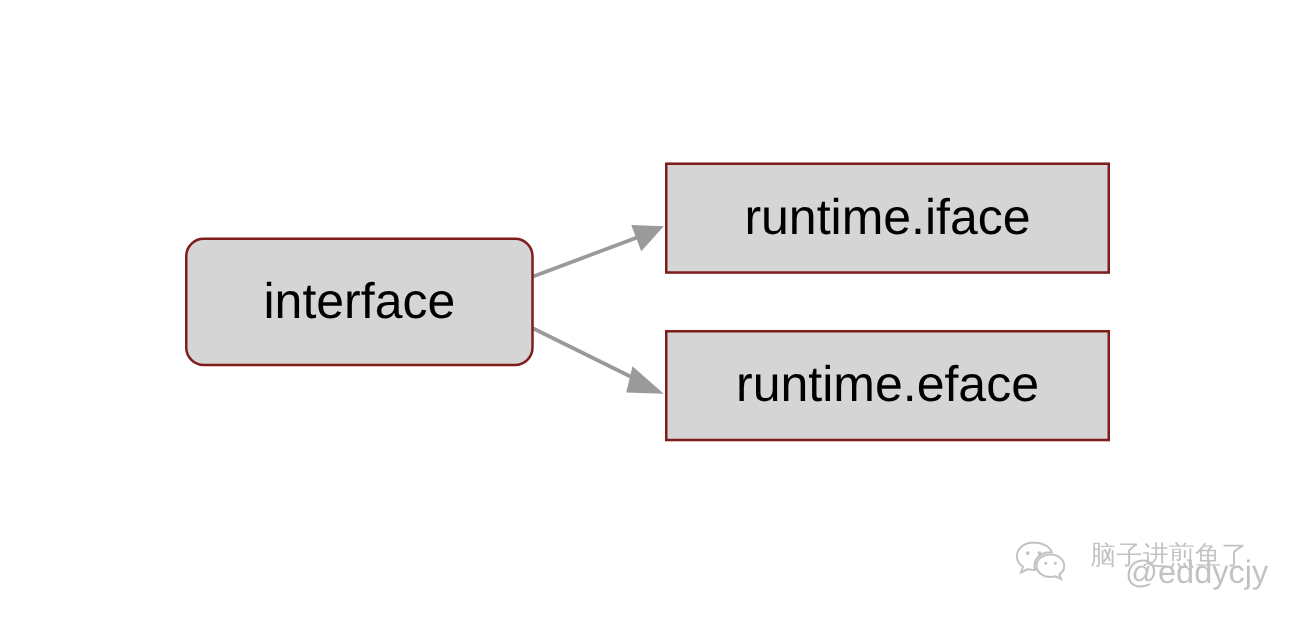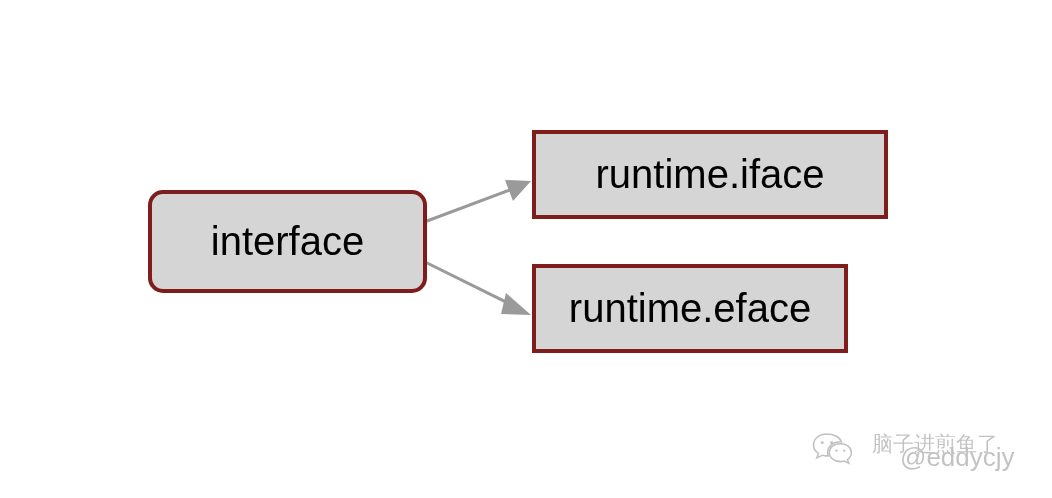--- a/index.html
+++ b/index.html
@@ -15,21 +15,21 @@
   }
   #canvas {
     position: relative;
     width: 1052px;
     height: 498px;
     background: #ffffff;
   }
   .node {
     position: absolute;
     background: #d5d5d5;
-    border: 4px solid #7f1d1d;
+    border: 2px solid #7f1d1d;
     box-sizing: border-box;
     display: flex;
     align-items: center;
     justify-content: center;
     color: #000000;
     font-family: "Liberation Sans", sans-serif;
     font-weight: 400;
     letter-spacing: 0px;
     white-space: nowrap;
   }
@@ -45,21 +45,21 @@
     left: 532px;
     top: 130px;
     width: 356px;
     height: 89px;
     border-radius: 0px;
     font-size: 40px;
   }
   #node-eface {
     left: 532px;
     top: 264px;
-    width: 316px;
+    width: 356px;
     height: 89px;
     border-radius: 0px;
     font-size: 40px;
   }
   #edge-layer {
     position: absolute;
     left: 0;
     top: 0;
     width: 1052px;
     height: 498px;

